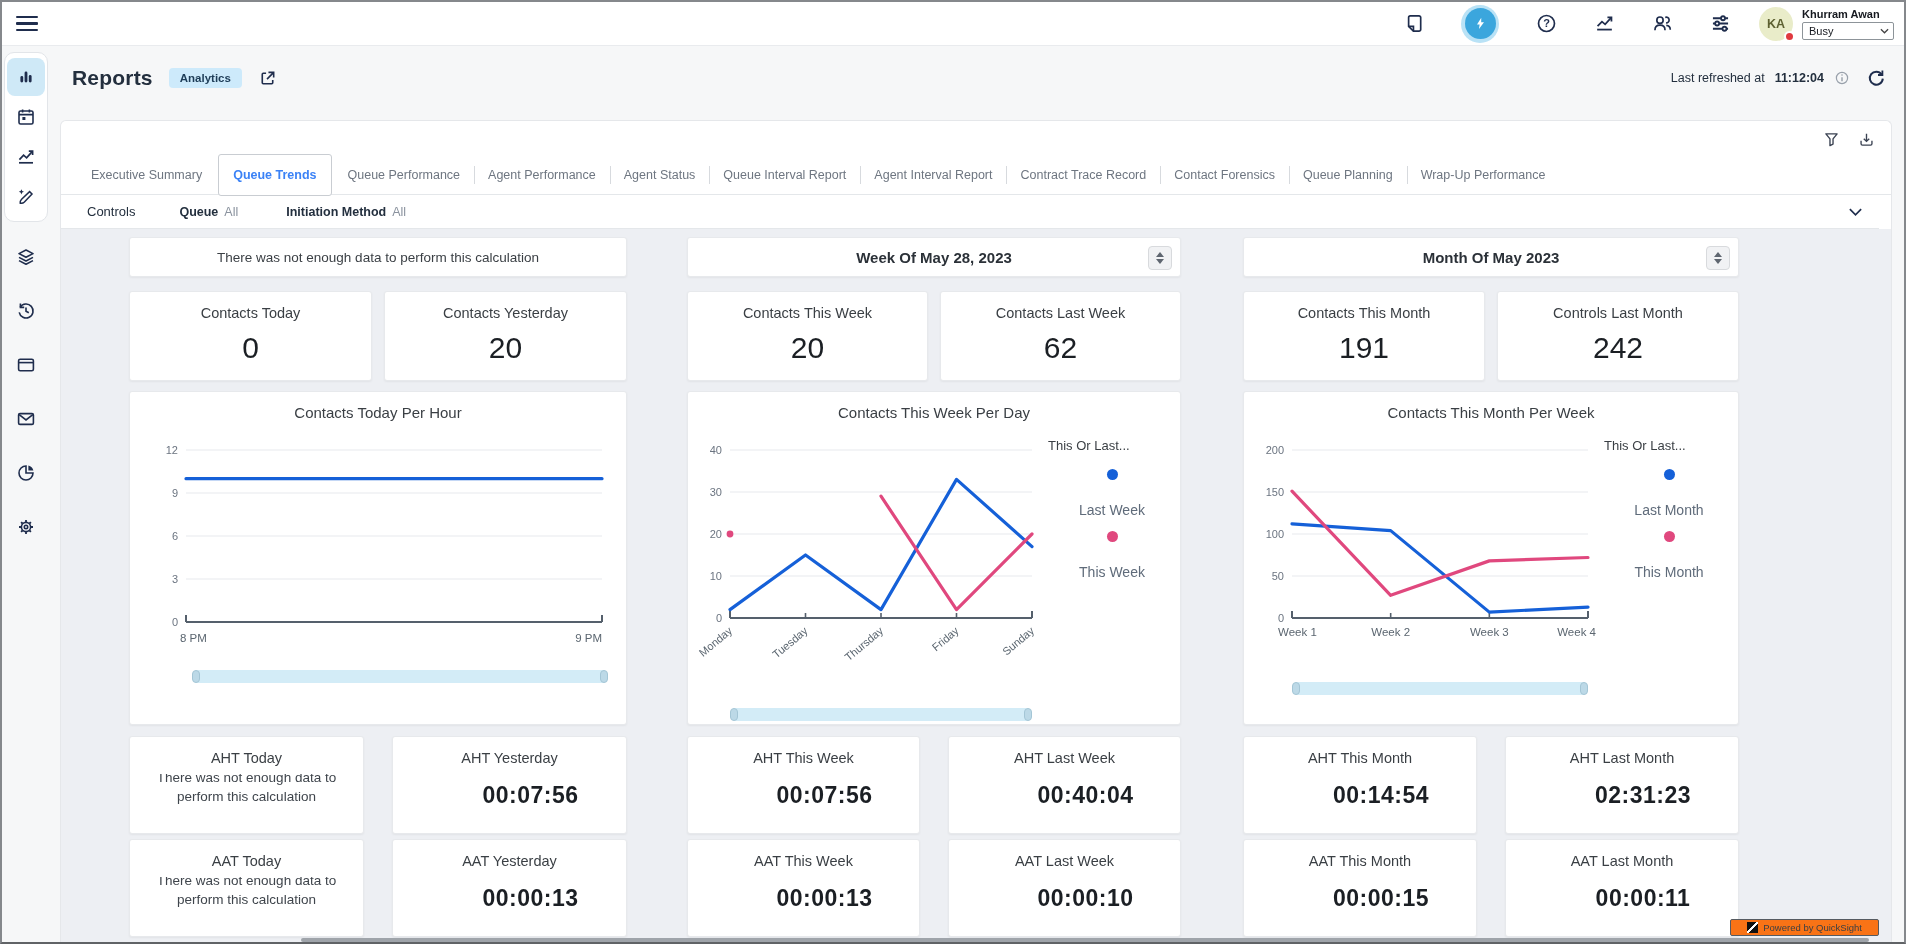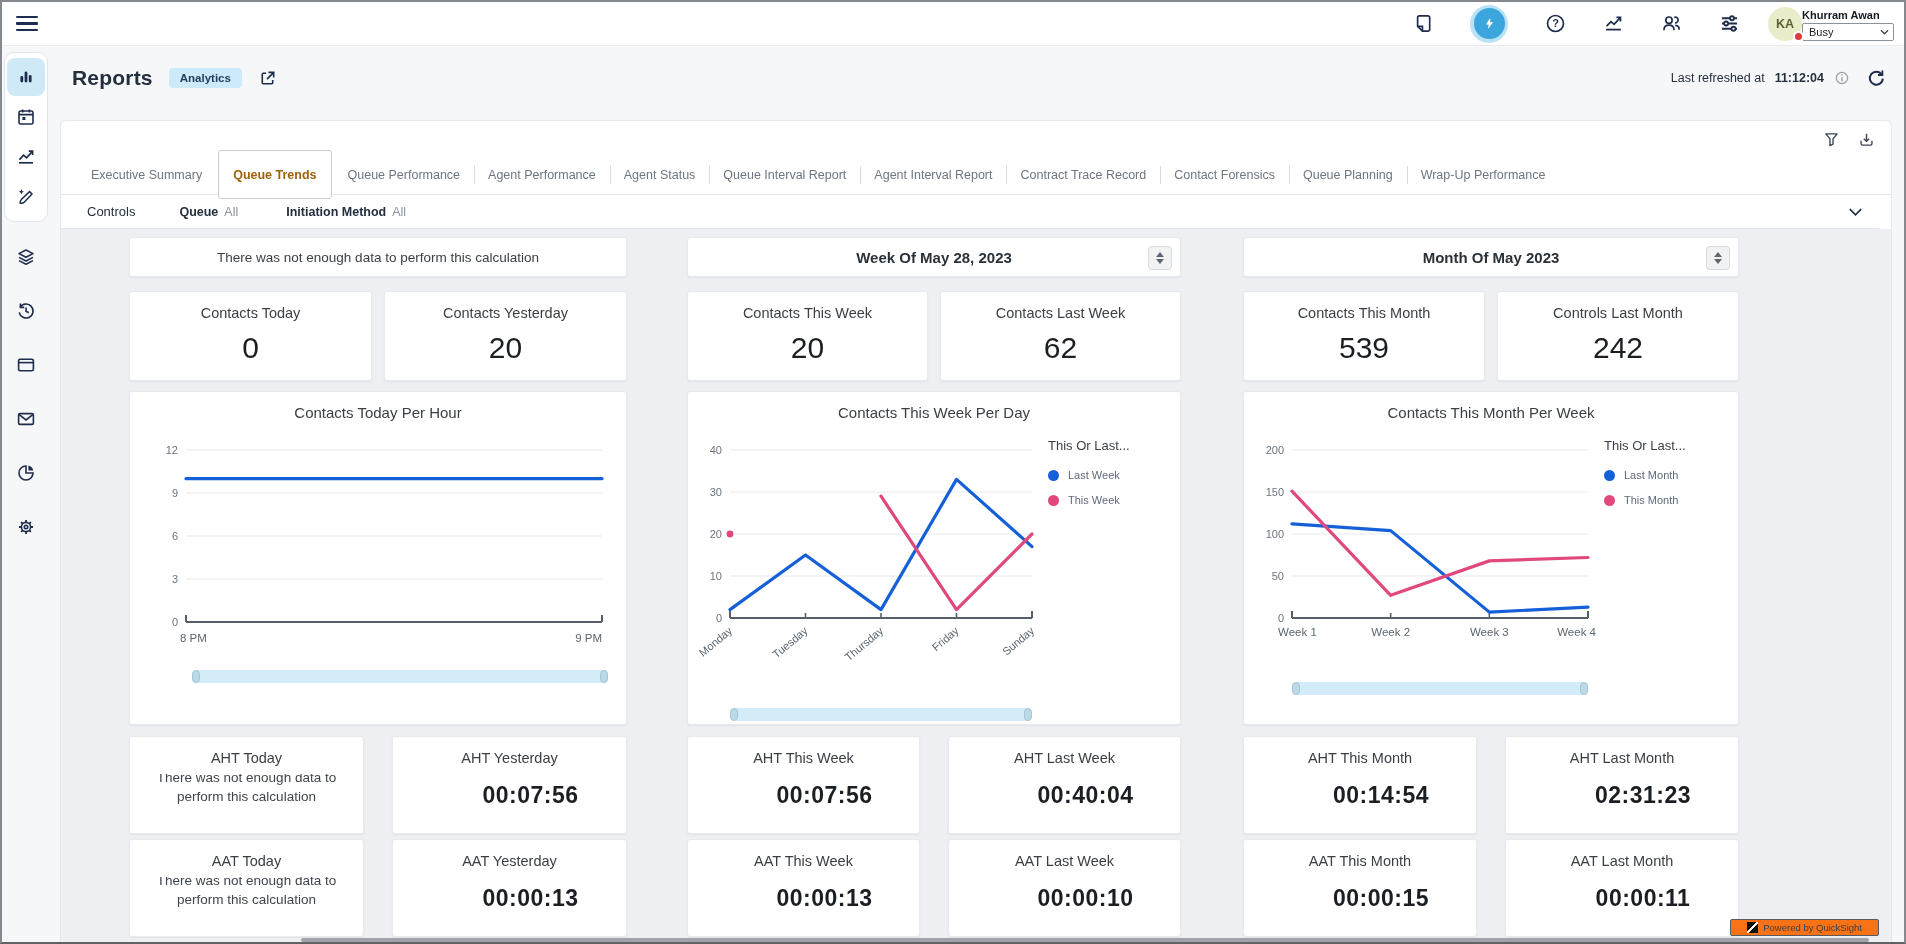--- a/index.html
+++ b/index.html
@@ -11,21 +11,21 @@
   
   .topbar { height:44px; background:#fff; border-bottom:1px solid #e9ebee; display:flex; align-items:center; padding:0 10px 0 14px; }
   .hamburger { width:22px; display:flex; flex-direction:column; gap:4px; cursor:pointer; }
   .hamburger span { height:2.4px; background:#1f2d4d; border-radius:1px; }
   .topbar-spacer { flex:1; }
   .tb-icons { display:flex; align-items:center; gap:36px; margin-right:28px; }
   .tb-icon { width:22px; height:22px; display:flex; align-items:center; justify-content:center; cursor:pointer; }
   .tb-icon svg { width:21px; height:21px; }
   .tb-active-wrap { width:38px; height:38px; border-radius:50%; background:#b9e2f6; display:flex; align-items:center; justify-content:center; }
   .tb-active-inner { width:31px; height:31px; border-radius:50%; background:#3ba6dd; display:flex; align-items:center; justify-content:center; }
-  .user-block { display:flex; align-items:flex-end; }
+  .user-block { display:flex; align-items:center; gap:9px; }
   .avatar { width:34px; height:34px; border-radius:50%; background:#e9ecc9; color:#5d6031; font-size:12.5px; font-weight:bold;
             display:flex; align-items:center; justify-content:center; position:relative; }
   .presence-dot { position:absolute; right:-2px; bottom:-1px; width:11px; height:11px; border-radius:50%; background:#e0393f; border:2px solid #fff; }
   .user-meta { display:flex; flex-direction:column; align-items:flex-start; gap:2px; }
   .user-name { font-size:11px; font-weight:bold; color:#16191f; }
   .status-select { width:92px; height:18px; border:1px solid #8d9499; border-radius:2px; background:#fff; font-size:11px; color:#16191f;
                    display:flex; align-items:center; justify-content:space-between; padding:0 4px 0 6px; cursor:pointer; }
 
   
   .app-body { display:flex; height:896px; }
@@ -52,21 +52,21 @@
   .panel { position:absolute; left:10px; right:12px; top:74px; bottom:0;
            background:#fff; border:1px solid #e5e7ea; border-bottom:none; border-radius:6px 6px 0 0; }
   .panel-tools { position:absolute; top:10px; right:16px; display:flex; gap:18px; }
   .panel-tools .tool { cursor:pointer; display:flex; }
 
   
   .tabs { position:absolute; top:34px; left:0; right:0; height:40px; border-bottom:1px solid #e4e7ea;
           display:flex; align-items:center; padding-left:16px; }
   .tab { font-size:12.5px; color:#6e7681; padding:0 14px; height:40px; display:flex; align-items:center; cursor:pointer; position:relative; white-space:nowrap; }
   .tab + .tab::before { content:""; position:absolute; left:0; top:11px; height:18px; width:1px; background:#d7dade; }
-  .tab.active { background:#fff; border:1px solid #c9cdd2; border-radius:3px; color:#a16207; font-weight:bold; height:49px; margin:0 2px; z-index:2; }
+  .tab.active { background:#fff; border:1px solid #c9cdd2; border-radius:3px; color:#3b82f6; font-weight:bold; height:42px; margin:0 2px; z-index:2; }
   .tab.active::before, .tab.active + .tab::before { display:none; }
 
   
   .controls { position:absolute; top:74px; left:0; right:12px; height:34px; border-bottom:1px solid #e4e7ea;
               display:flex; align-items:center; padding:0 16px 0 26px; font-size:12.5px; }
   .controls-title { color:#232f3e; font-size:13px; margin-right:44px; }
   .ctl { display:flex; gap:6px; margin-right:48px; cursor:pointer; }
   .ctl .k { font-weight:bold; color:#232f3e; }
   .ctl .v { color:#8a929e; }
   .controls-chevron { margin-left:auto; cursor:pointer; display:flex; }
@@ -96,21 +96,21 @@
   .kpi-time { font-size:23px; font-weight:bold; color:#1b1f24; margin-top:16px; letter-spacing:.5px;margin-left:42px; }
   .kpi-msg { height:37px; overflow:hidden; margin-top:8px; width:88%; }
   .kpi-msg .inner { margin-top:-6px; font-size:13.5px; line-height:19px; color:#3f454c; text-align:center; }
 
   .chart-card { height:334px; margin-bottom:11px; overflow:hidden; }
   .chart-title { text-align:center; font-size:15px; color:#3a3f44; padding-top:12px; height:34px; }
   .chart-flex { display:flex; }
   .chart-area2 { width:360px; flex:none; padding-left:6px; }
   .legend-side { flex:1; padding-top:12px; padding-right:4px; }
   .legend-title { font-size:13px; color:#3a3f44; margin-bottom:16px; }
-  .legend-entry { display:flex; align-items:center; gap:9px; margin-bottom:13px; font-size:11px; color:#5f6b7a; cursor:pointer; }
+  .legend-entry { display:flex; align-items:center; gap:22px; margin-bottom:13px; font-size:14px; color:#5f6b7a; cursor:pointer;flex-direction:column; }
   .legend-dot { width:11px; height:11px; border-radius:50%; flex:none; }
   .legend-bottom { display:flex; align-items:center; gap:8px; font-size:12.5px; color:#5f6b7a; padding-left:14px; margin-top:14px; }
 
   .chart-scrollbar { height:13px; background:#d3ecf7; border-radius:7px; position:relative; margin-top:2px; }
   .chart-scrollbar .h { position:absolute; top:0; width:8px; height:13px; background:#bcd9e7; border:1px solid #a4c6d6; border-radius:7px; }
   .chart-scrollbar .h.l { left:0; } .chart-scrollbar .h.r { right:0; }
 
   .hscroll-thumb { position:absolute; bottom:0; left:240px; right:22px; height:4px; background:#9fa4aa; border-radius:2px; }
   .qs-badge { position:absolute; right:12px; bottom:6px; background:#f97316; border:1px solid #565b61; border-radius:2px;
               padding:2px 16px; display:flex; align-items:center; gap:5px; font-size:9.5px; color:#3a3f44; cursor:pointer; }
@@ -500,21 +500,21 @@
             <div class="card hdr-card bold">
               <span class="txt">Month Of May 2023</span>
               <span class="stepper">
                   <span class="tri-up"></span>
                   <span class="tri-down"></span>
                 </span>
             </div>
             <div class="kpi-row">
               <div class="card kpi-card">
                 <div class="kpi-label">Contacts This Month</div>
-                <div class="kpi-big">539</div>
+                <div class="kpi-big">191</div>
               </div>
               <div class="card kpi-card">
                 <div class="kpi-label">Controls Last Month</div>
                 <div class="kpi-big">242</div>
               </div>
             </div>
             <div class="card chart-card">
               <div class="chart-title">Contacts This Month Per Week</div>
               <div class="chart-flex">
                 <div class="chart-area2">

